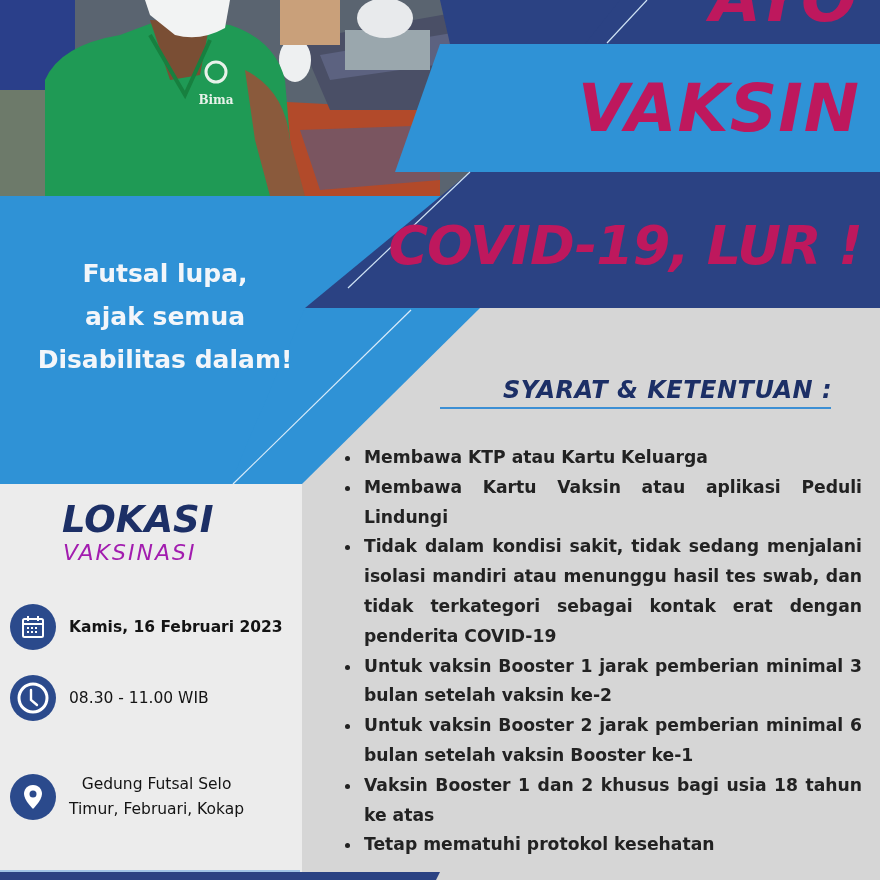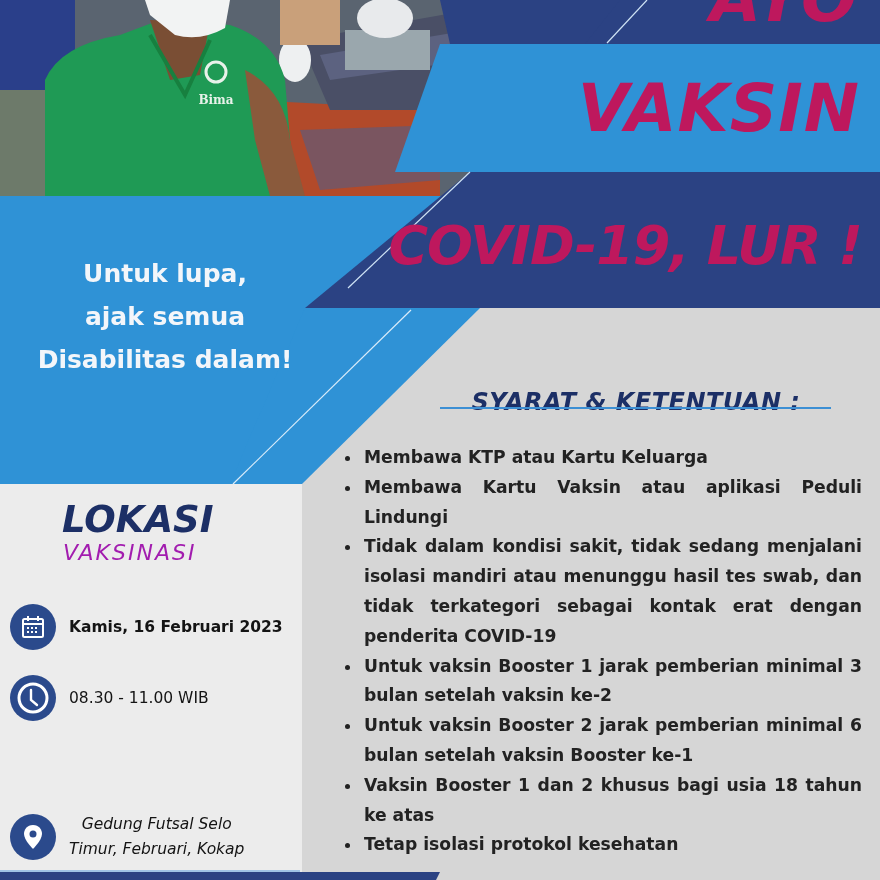--- a/index.html
+++ b/index.html
@@ -72,28 +72,28 @@
     margin-left: 13px;
     color: #141414;
     font-family: "DejaVu Sans", sans-serif;
     font-size: 15.5px;
     line-height: 25px;
     text-align: center;
   }
   .info-text.bold { font-weight: bold; }
   .row-date { top: 604px; }
   .row-time { top: 675px; }
-  .row-place { top: 812px; font-style: italic; }
+  .row-place { top: 772px; }
 
   
   .syarat-title {
     position: absolute;
-    left: 440px; top: 388px;
+    left: 440px; top: 376px;
     width: 392px;
-    text-align: center;
+    text-align: right;
     color: #1c2f66;
     font-family: "DejaVu Sans", sans-serif;
     font-weight: bold;
     font-style: italic;
     font-size: 24px;
     letter-spacing: 0.5px;
   }
   .syarat-underline {
     position: absolute;
     left: 440px; top: 407px;
@@ -194,21 +194,21 @@
   <rect x="0" y="872" width="302" height="8" fill="#2b4283"></rect>
   <polygon points="302,872 440,872 436,880 302,880" fill="#2b4283"></polygon>
   <rect x="0" y="870" width="300" height="2" fill="#9fc3e6"></rect>
 </svg>
 
 <div class="headline hl-ayo">AYO</div>
 <div class="headline hl-vaksin">VAKSIN</div>
 <div class="headline hl-covid">COVID-19, LUR !</div>
 
 <div class="invite">
-  <div>Untuk lupa,</div>
+  <div>Futsal lupa,</div>
   <div>ajak semua</div>
   <div>Disabilitas dalam!</div>
 </div>
 
 <div class="lokasi-title">LOKASI</div>
 <div class="lokasi-sub">VAKSINASI</div>
 
 <div class="info-row row-date">
   <div class="info-icon">
     <svg width="28" height="28" viewBox="0 0 28 28">
@@ -255,14 +255,14 @@
 <div class="syarat-title">SYARAT &amp; KETENTUAN :</div>
 <div class="syarat-underline"></div>
 
 <ul class="syarat-list">
   <li>Membawa KTP atau Kartu Keluarga</li>
   <li>Membawa Kartu Vaksin atau aplikasi Peduli Lindungi</li>
   <li>Tidak dalam kondisi sakit, tidak sedang menjalani isolasi mandiri atau menunggu hasil tes swab, dan tidak terkategori sebagai kontak erat dengan penderita COVID-19</li>
   <li>Untuk vaksin Booster 1 jarak pemberian minimal 3 bulan setelah vaksin ke-2</li>
   <li>Untuk vaksin Booster 2 jarak pemberian minimal 6 bulan setelah vaksin Booster ke-1</li>
   <li>Vaksin Booster 1 dan 2 khusus bagi usia 18 tahun ke atas</li>
-  <li>Tetap isolasi protokol kesehatan</li>
+  <li>Tetap mematuhi protokol kesehatan</li>
 </ul>
 
 </body></html>

